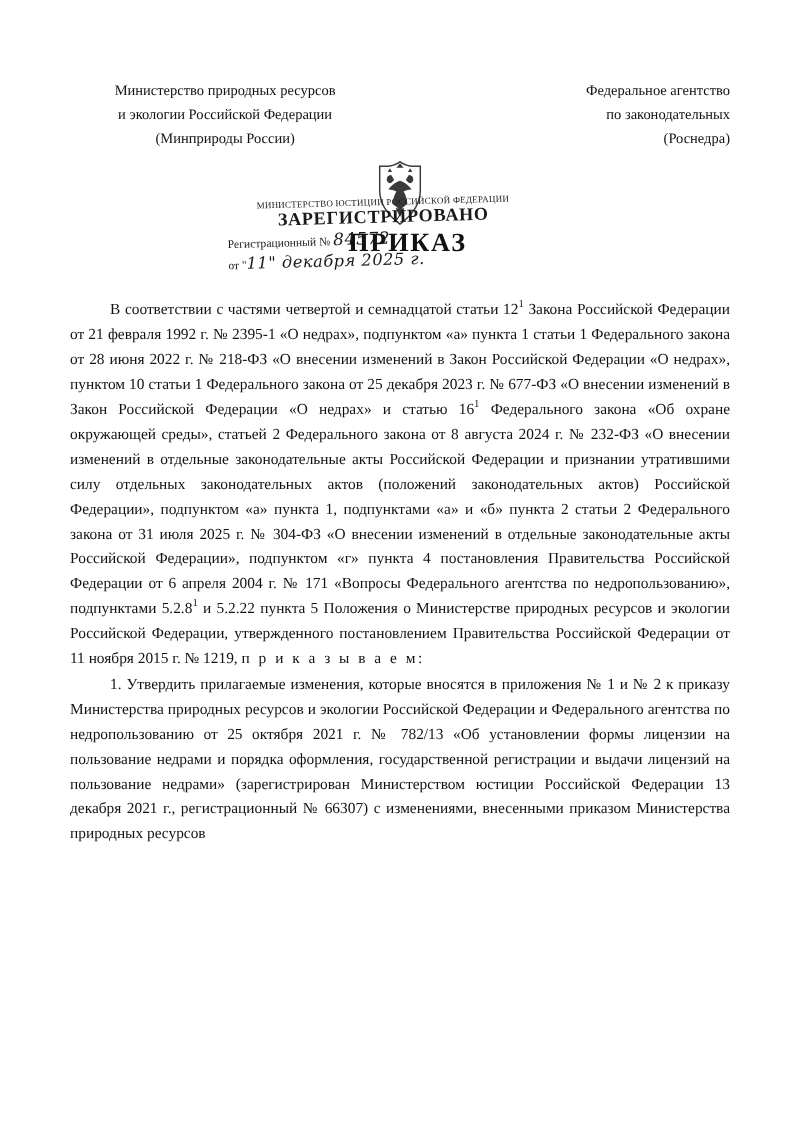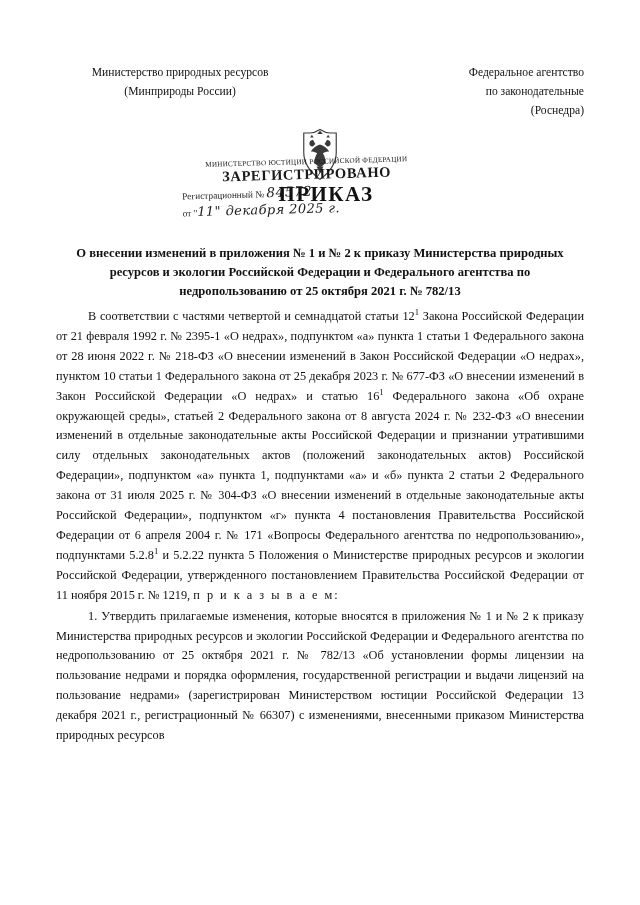--- a/index.html
+++ b/index.html
@@ -175,25 +175,26 @@
   .sp { letter-spacing: 2.0px; }
 </style>
 </head>
 <body>
 
 <div class="page">
 
   <div class="header">
     <div class="header-col left">
       <div>Министерство природных ресурсов</div>
+      <div>и экологии Российской Федерации</div>
       <div>(Минприроды России)</div>
     </div>
     <div class="header-col right">
       <div>Федеральное агентство</div>
-      <div>по законодательные</div>
+      <div>по законодательных</div>
       <div>(Роснедра)</div>
     </div>
   </div>
 
   <div class="emblem-zone">
 
     <svg class="emblem" viewBox="0 0 100 100">
       <g fill="#2a2a2a">
 
         <path d="M50 6 C44 10 38 12 32 12 L22 12 L22 46 C22 66 34 80 50 92 C66 80 78 66 78 46 L78 12 L68 12 C62 12 56 10 50 6 Z" fill="none" stroke="#2a2a2a" stroke-width="2"></path>
@@ -220,20 +221,19 @@
         <span>Регистрационный №</span>
         <span class="st-num">84572</span>
       </div>
       <div class="st-line4">
         <span>от "</span><span class="st-date">11</span><span class="st-date">" декабря 2025 г.</span>
       </div>
     </div>
   </div>
 
 
-  <div class="main-title">О внесении изменений в приложения № 1 и № 2 к приказу Министерства природных ресурсов и экологии Российской Федерации и Федерального агентства по недропользованию от 25 октября 2021 г. № 782/13</div>
 
   <div class="body-text">
     <p><span>В соответствии с частями четвертой и семнадцатой статьи 12</span><sup>1</sup><span> Закона Российской Федерации от 21 февраля 1992 г. № 2395-1 «О недрах», подпунктом «а» пункта 1 статьи 1 Федерального закона от 28 июня 2022 г. № 218-ФЗ «О внесении изменений в Закон Российской Федерации «О недрах», пунктом 10 статьи 1 Федерального закона от 25 декабря 2023 г. № 677-ФЗ «О внесении изменений в Закон Российской Федерации «О недрах» и статью 16</span><sup>1</sup><span> Федерального закона «Об охране окружающей среды», статьей 2 Федерального закона от 8 августа 2024 г. № 232-ФЗ «О внесении изменений в отдельные законодательные акты Российской Федерации и признании утратившими силу отдельных законодательных актов (положений законодательных актов) Российской Федерации», подпунктом «а» пункта 1, подпунктами «а» и «б» пункта 2 статьи 2 Федерального закона от 31 июля 2025 г. № 304-ФЗ «О внесении изменений в отдельные законодательные акты Российской Федерации», подпунктом «г» пункта 4 постановления Правительства Российской Федерации от 6 апреля 2004 г. № 171 «Вопросы Федерального агентства по недропользованию», подпунктами 5.2.8</span><sup>1</sup><span> и 5.2.22 пункта 5 Положения о Министерстве природных ресурсов и экологии Российской Федерации, утвержденного постановлением Правительства Российской Федерации от 11 ноября 2015 г. № 1219, </span><span class="sp">п р и к а з ы в а е м:</span></p>
     <p>1. Утвердить прилагаемые изменения, которые вносятся в приложения № 1 и № 2 к приказу Министерства природных ресурсов и экологии Российской Федерации и Федерального агентства по недропользованию от 25 октября 2021 г. № 782/13 «Об установлении формы лицензии на пользование недрами и порядка оформления, государственной регистрации и выдачи лицензий на пользование недрами» (зарегистрирован Министерством юстиции Российской Федерации 13 декабря 2021 г., регистрационный № 66307) с изменениями, внесенными приказом Министерства природных ресурсов</p>
   </div>
 
 </div>
 
 </body></html>

